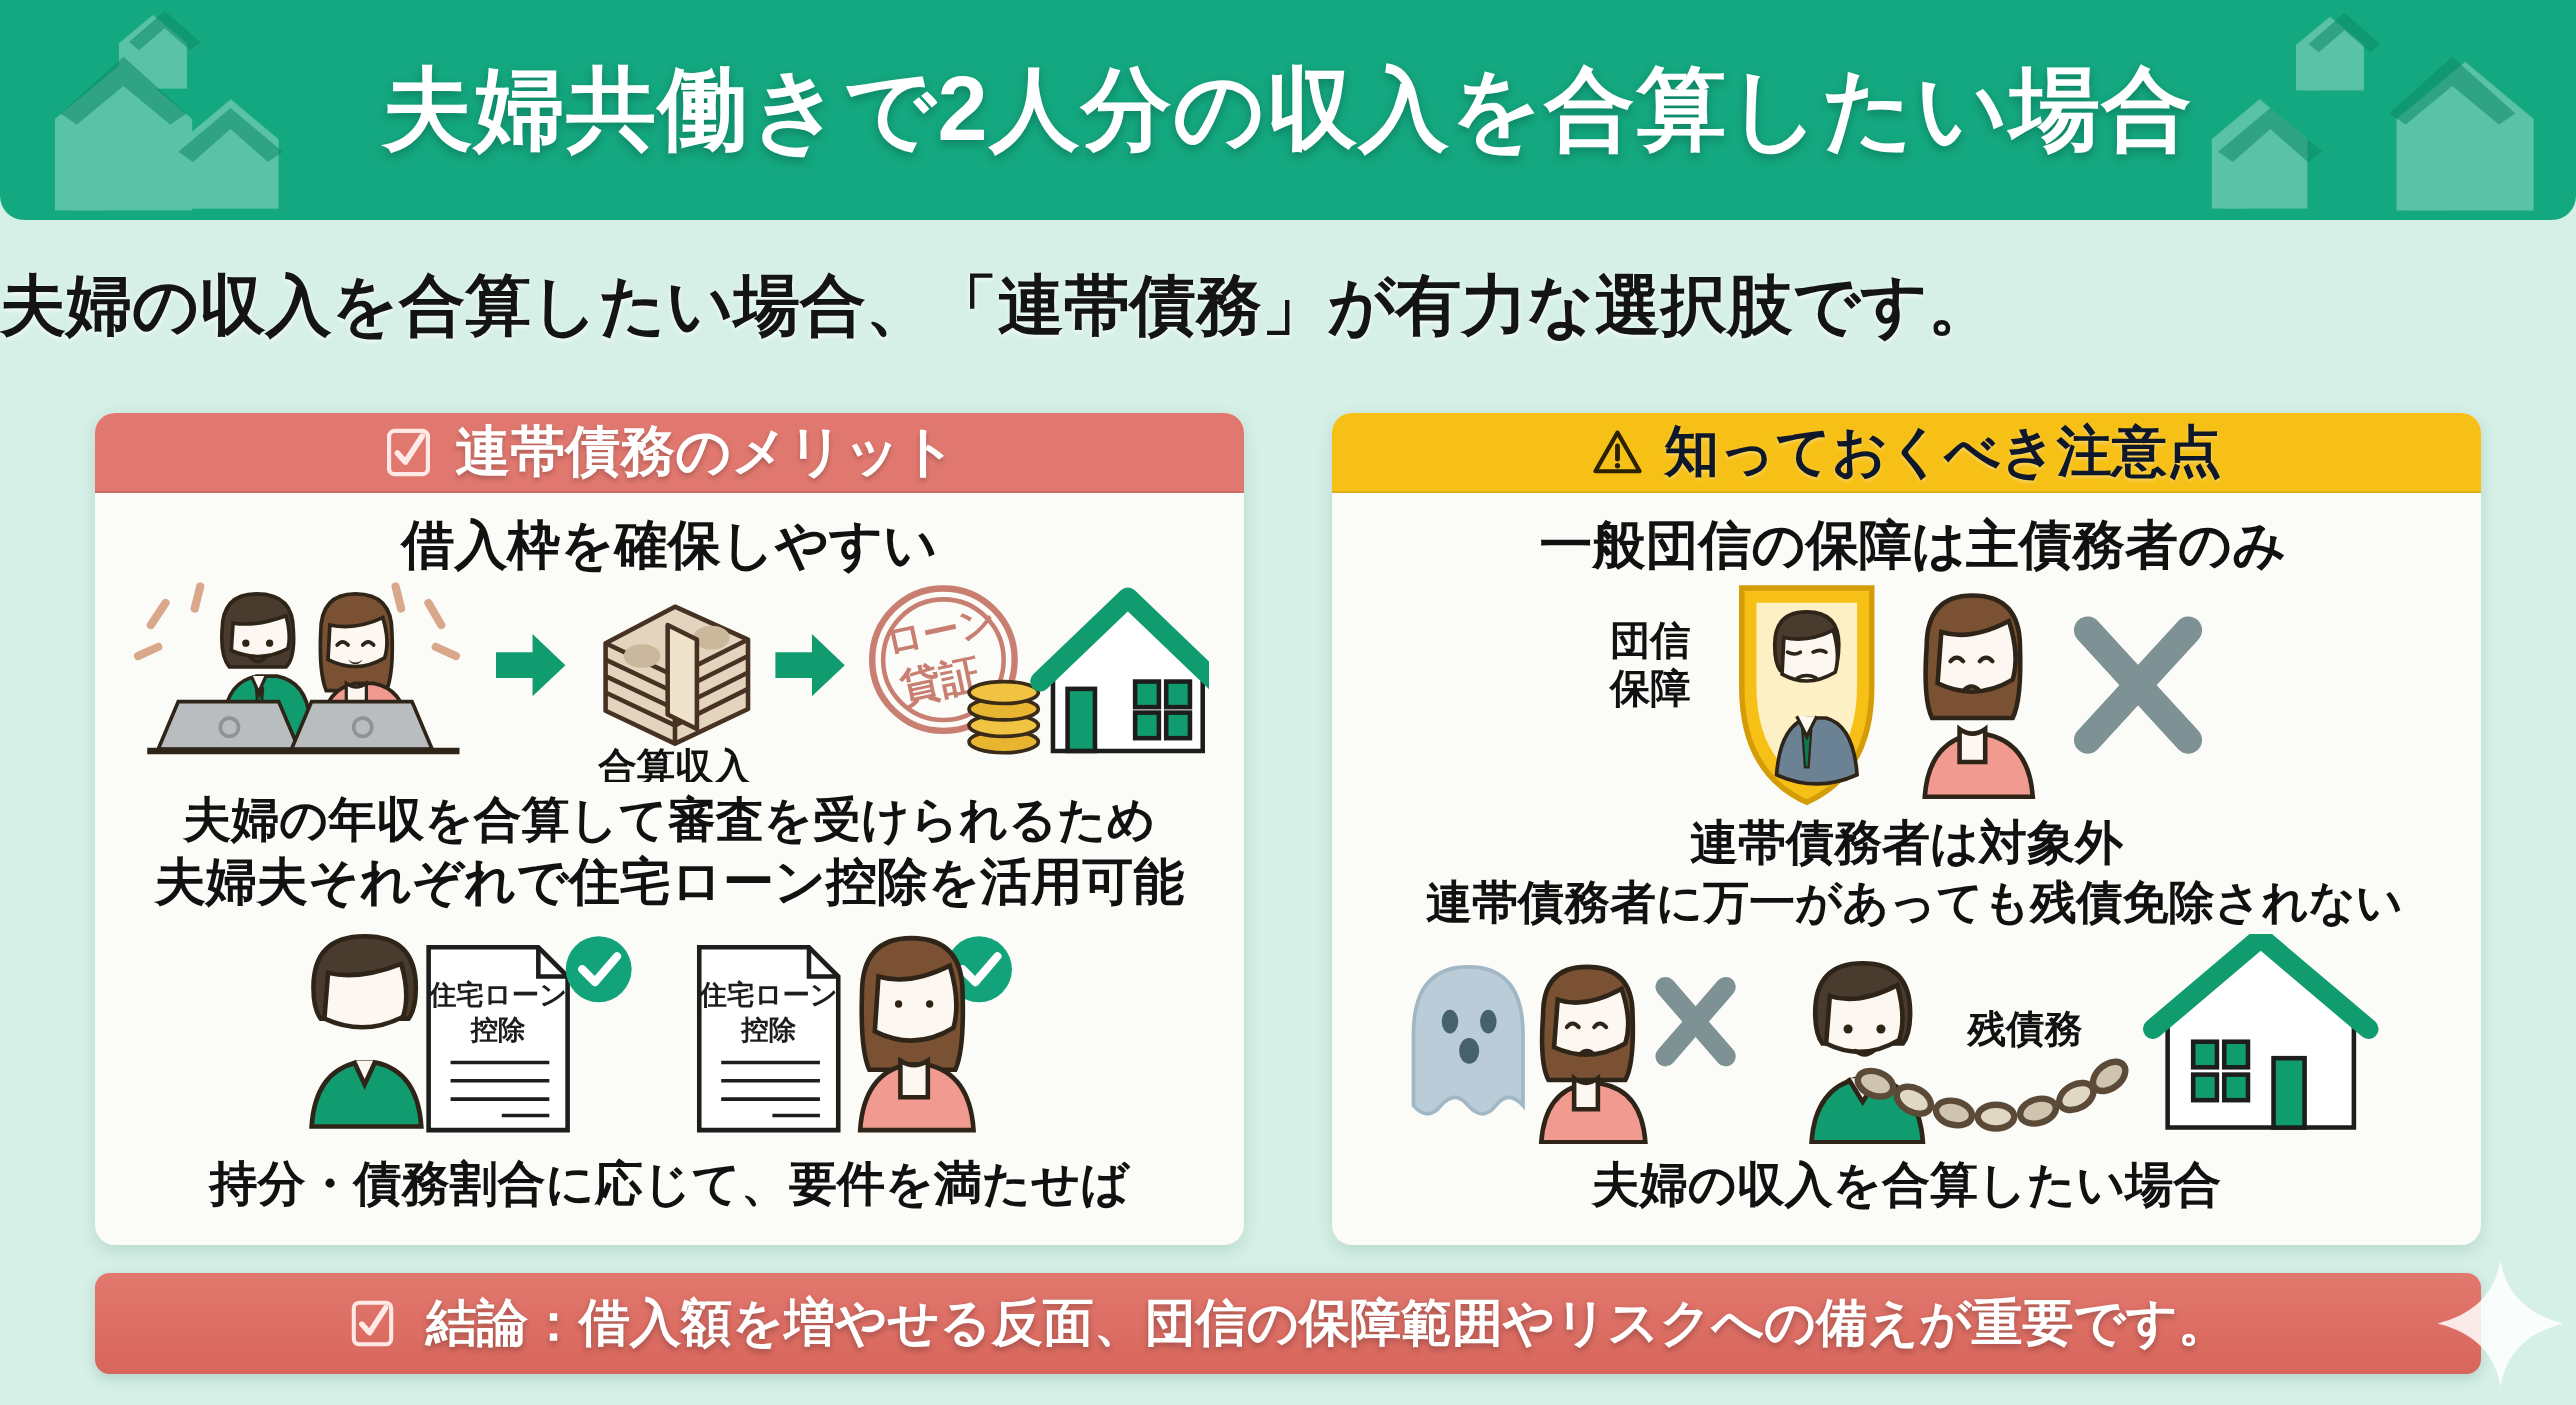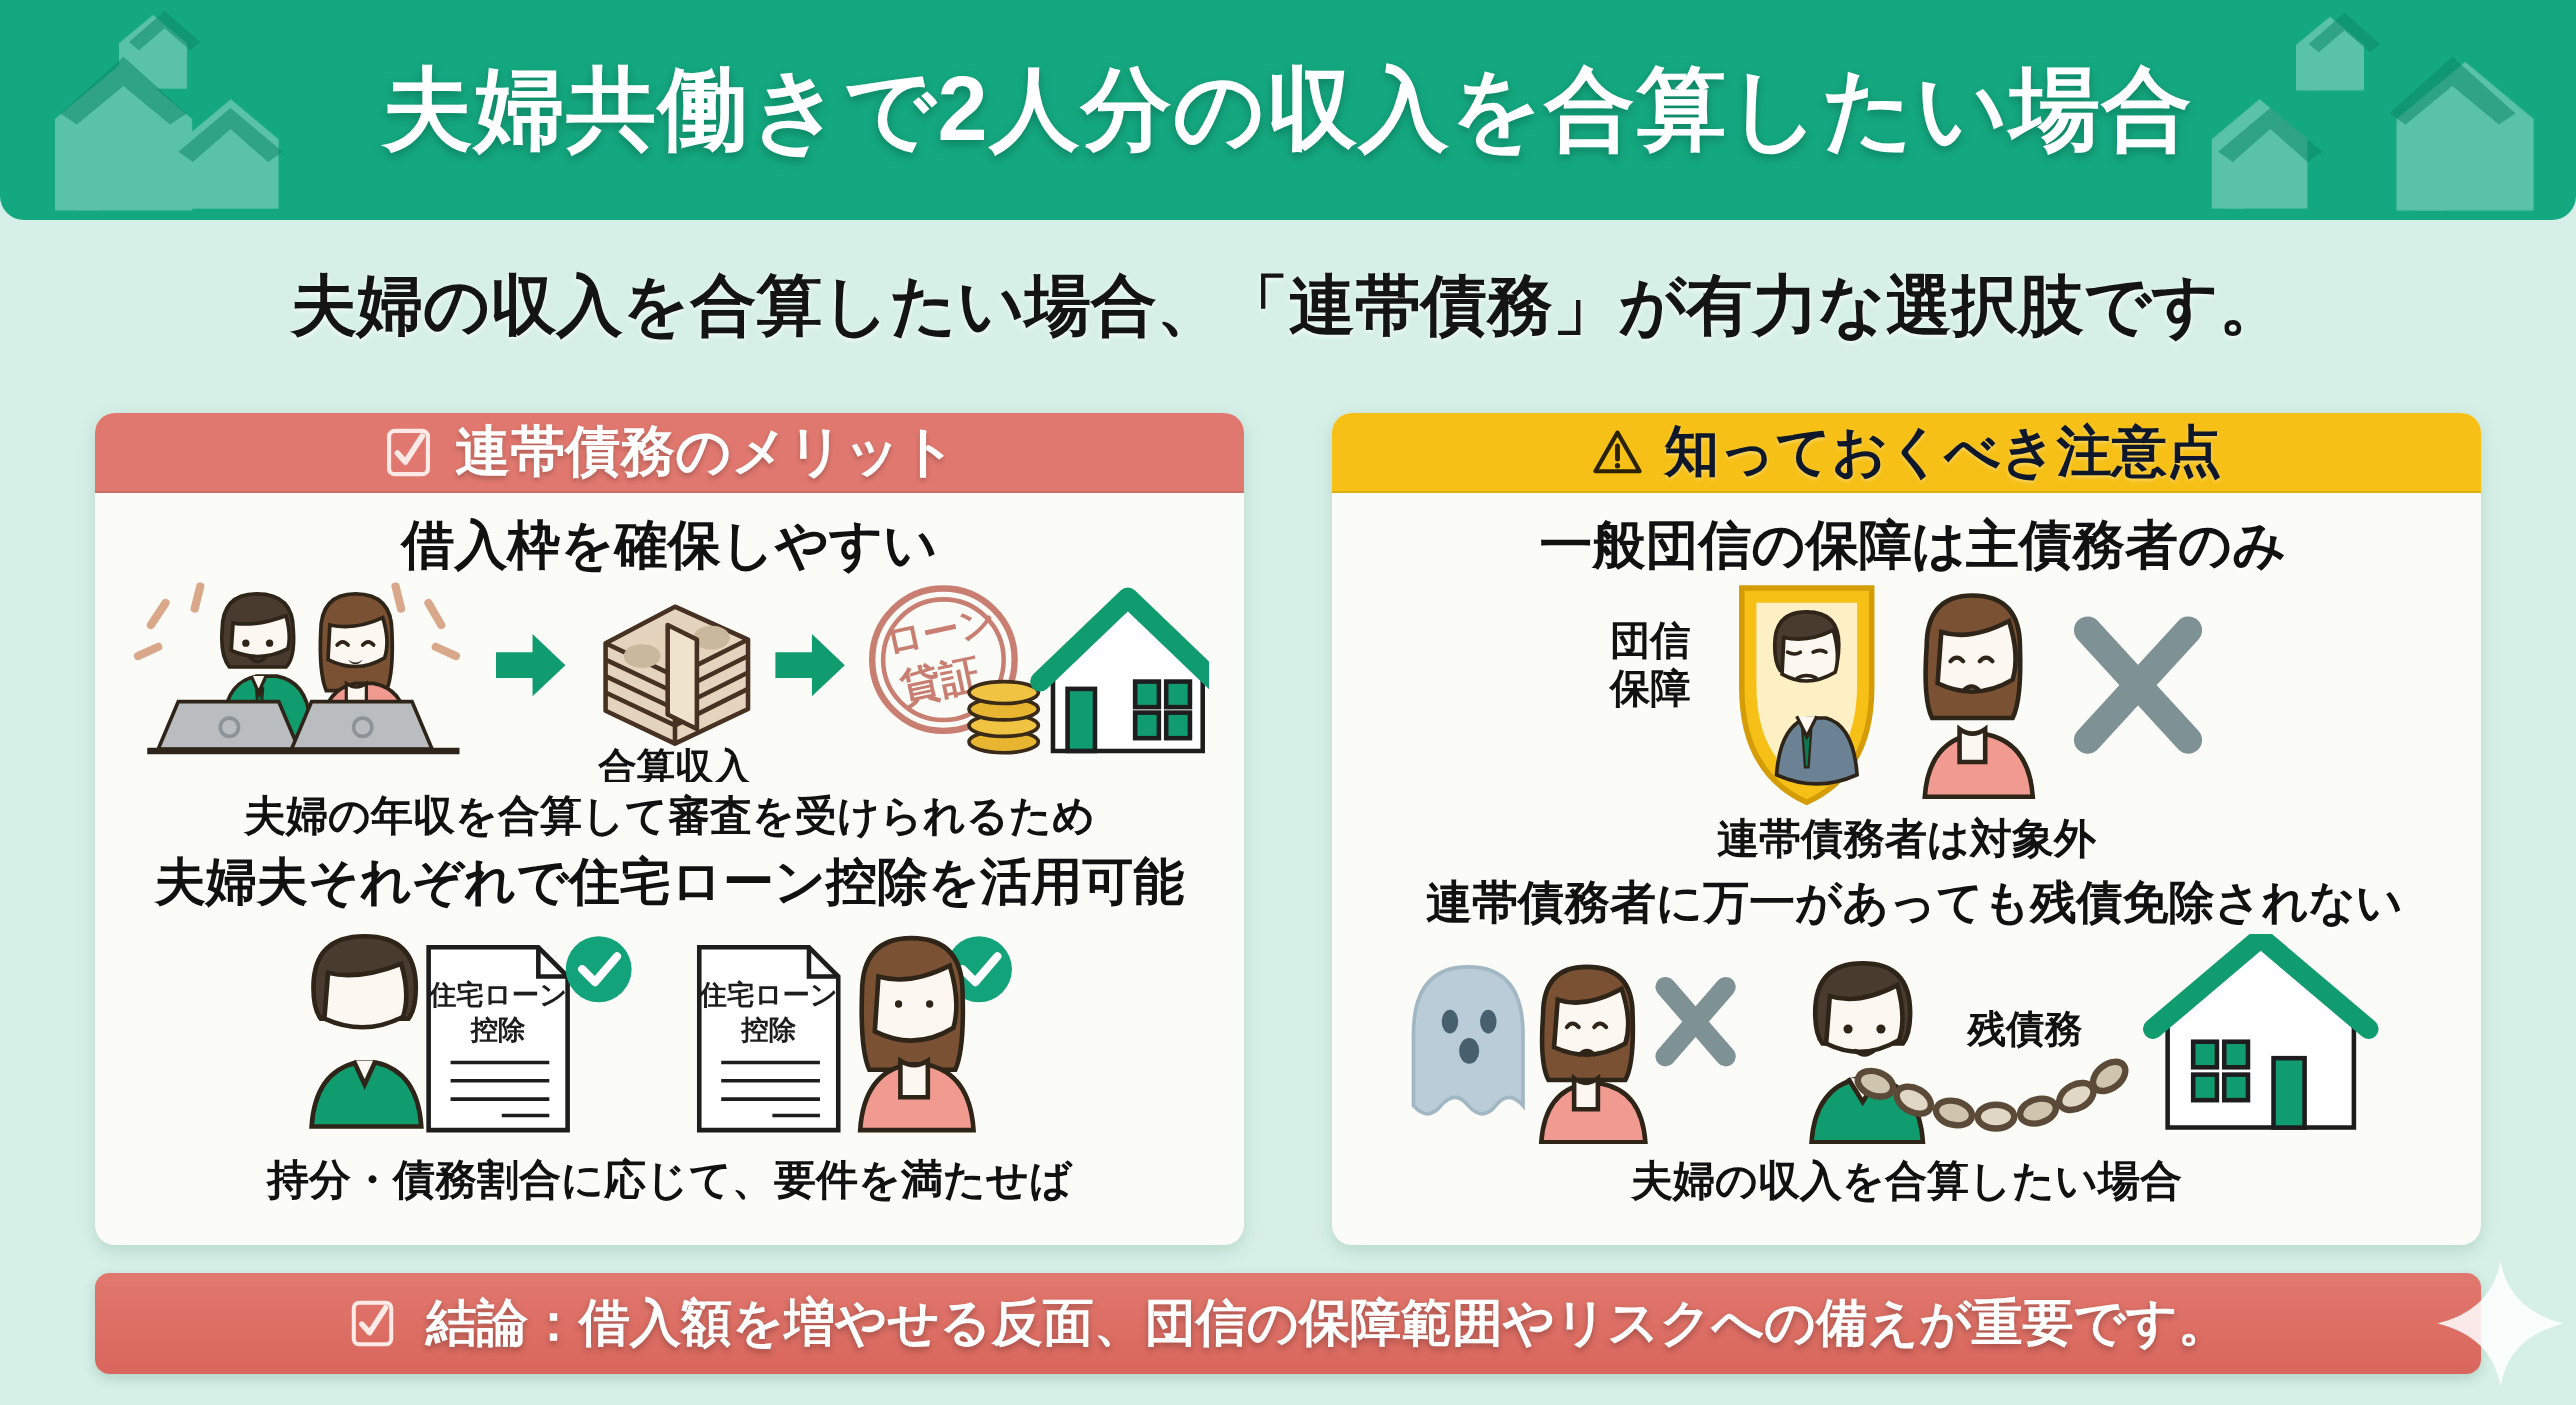--- a/index.html
+++ b/index.html
@@ -24,21 +24,20 @@
     display:flex; align-items:center; justify-content:center;
     color:#ffffff;
     font-size:90px; font-weight:bold; letter-spacing:1.8px;
     text-shadow:0 3.7px 9.1px rgba(0,60,40,.35);
     white-space:nowrap;
   }
 
   
   .subtitle {
     position:absolute; left:0; top:261px; width:100%;
-    text-align:center;
     font-size:66px; font-weight:bold; color:#141414;
     white-space:nowrap;
     text-shadow:0 1.8px 5.5px rgba(255,255,255,.8);
   }
 
   
   .card {
     position:absolute; top:413px; height:832px;
     background:#fbfbf7;
     border-radius:20px;
@@ -59,21 +58,21 @@
   .card-body { position:relative; height:745px; }
 
   .line {
     position:absolute; width:100%; text-align:center;
     font-weight:bold; color:#111; white-space:nowrap;
     text-shadow:0 1.8px 4.6px rgba(255,255,255,.85);
   }
   .line.h1 { font-size:53px; }
   .line.h2 { font-size:51px; }
   .line.h3 { font-size:46px; }
-  .line.cap{ font-size:42px; }
+  .line.cap{ font-size:48px; }
 
   
   .illus { position:absolute; width:100%; display:flex;
            align-items:flex-end; justify-content:center; }
 
   
   .footer {
     position:absolute; left:95px; top:1273px; width:2386px; height:101px;
     background:linear-gradient(180deg,#e1786e 0%,#d9665c 100%);
     border-radius:14.6px;

